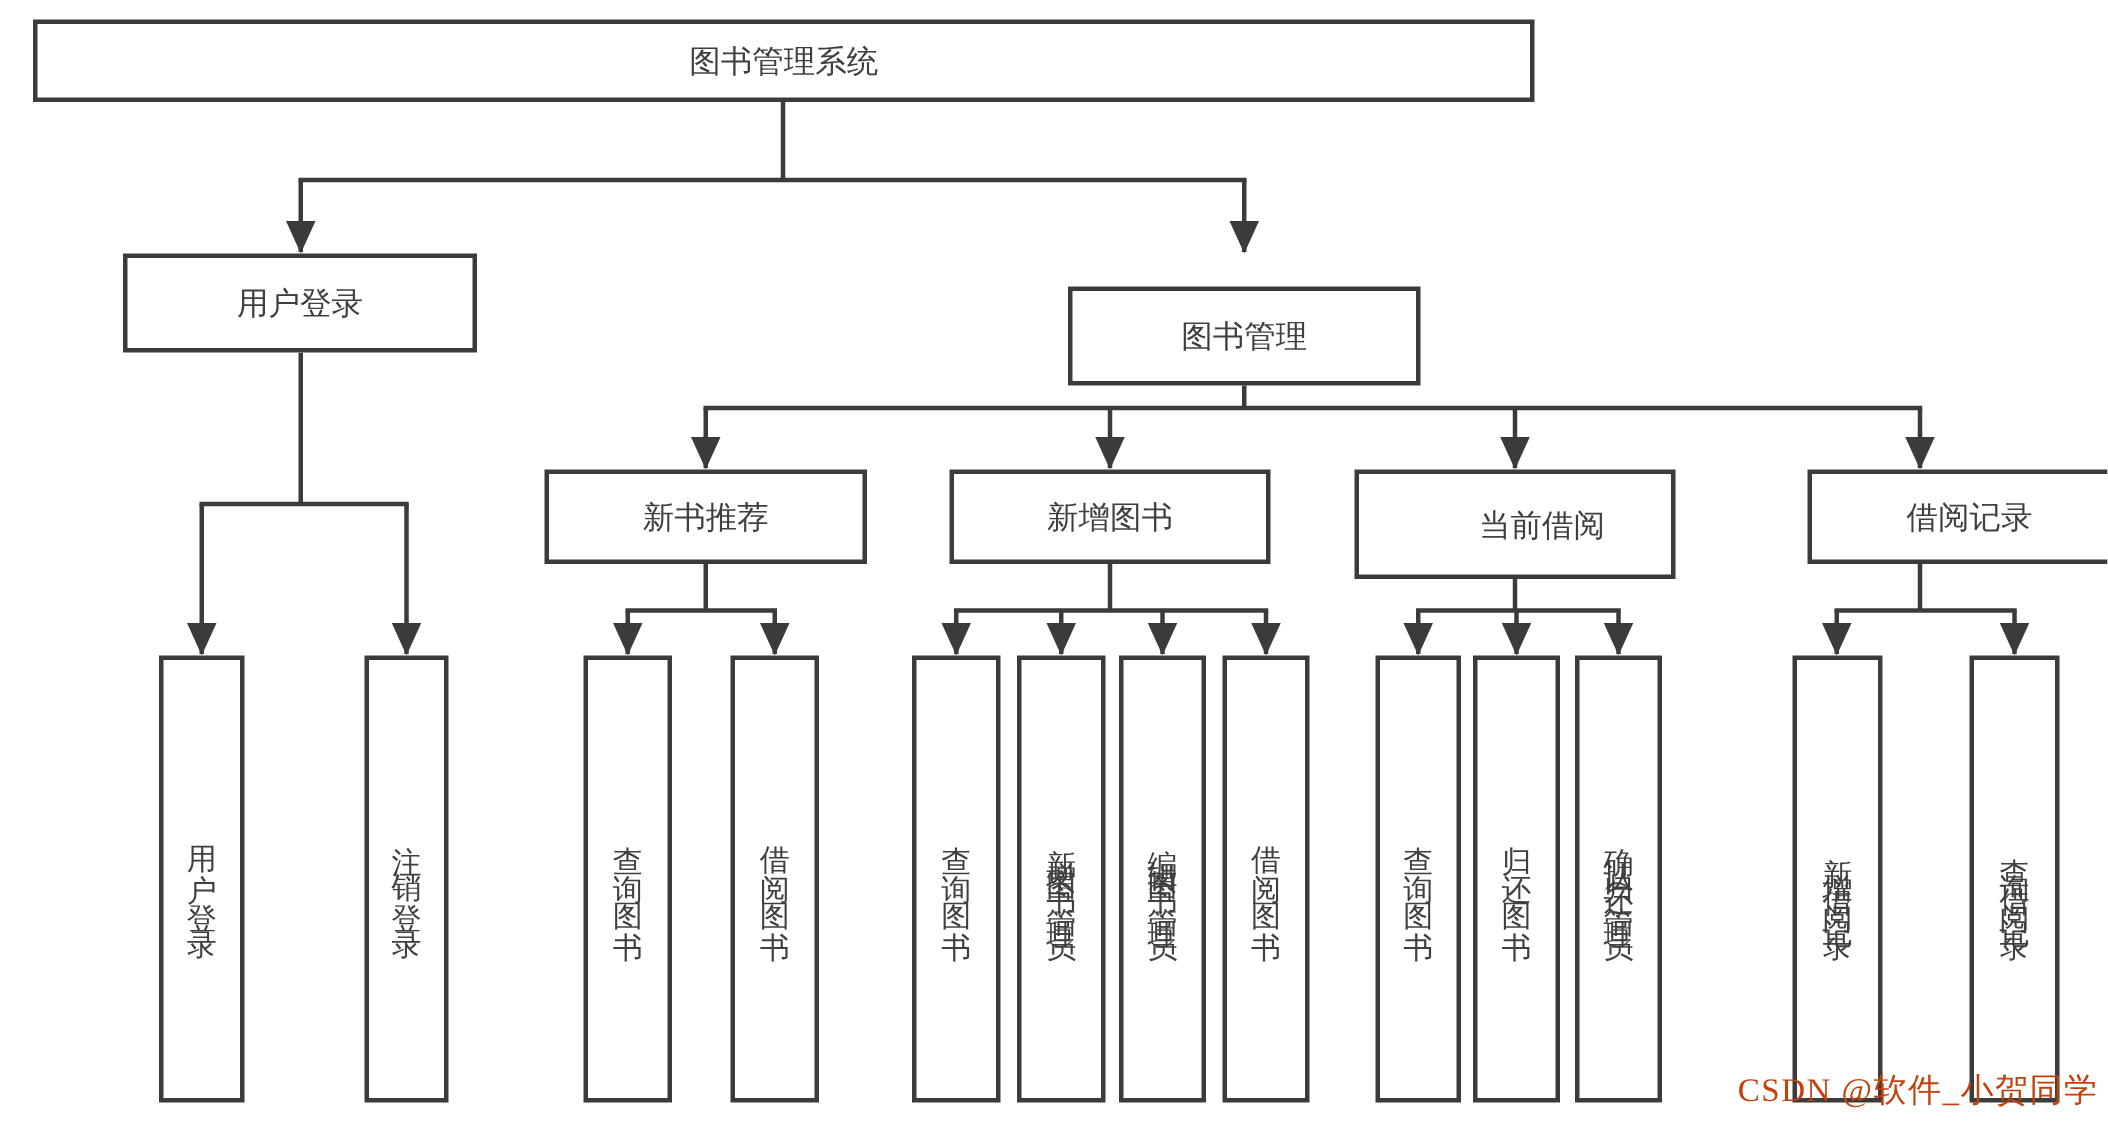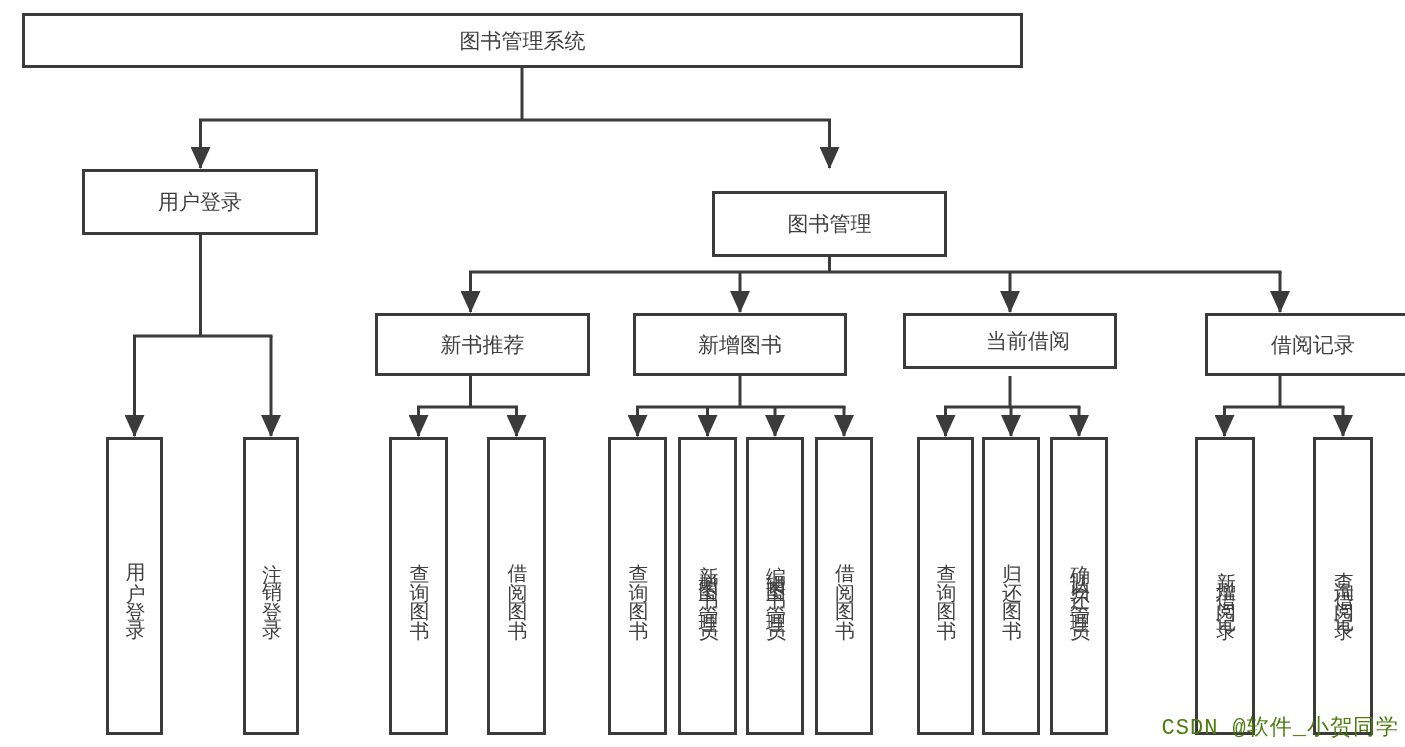--- a/index.html
+++ b/index.html
@@ -1,20 +1,20 @@
 <!DOCTYPE html>
 <html><head>
 <meta charset="utf-8">
 <style>
   html,body{margin:0;padding:0;background:#ffffff;}
   #stage{
     position:relative;
     width:1405px;height:747px;
     background:#ffffff;
-    font-family:Liberation Mono, monospace;
+    font-family:Liberation Serif, serif;
     overflow:hidden;
   }
   #edges{position:absolute;left:0;top:0;z-index:1;}
   #edges line{stroke:#3b3b3b;stroke-width:3;}
   #edges line.bar{stroke-linecap:square;}
   .node{
     position:absolute;
     box-sizing:border-box;
     background:#ffffff;
     border:3px solid #3b3b3b;
@@ -33,44 +33,44 @@
   }
   .ls-short{letter-spacing:19px;}
   .ls-med{letter-spacing:10px;}
   .ls-long{letter-spacing:8px;}
   
   .n-root{left:22px;top:13px;width:1001px;height:55px;}
   
   .n-user-login{left:82px;top:169px;width:236px;height:66px;}
   .n-book-mgmt{left:712px;top:169px;width:235px;height:66px;margin-top:22px;}
   
-  .n-new-book{left:375px;top:313px;width:215px;height:63px;}
+  .n-new-book{left:363px;top:313px;width:215px;height:63px;}
   .n-book-borrow{left:633px;top:313px;width:214px;height:63px;}
-  .n-current-borrow{left:903px;top:313px;width:214px;height:56px;padding-left:36px;}
+  .n-current-borrow{left:903px;top:313px;width:214px;height:73px;padding-left:36px;}
   .n-borrow-records{left:1172px;top:313px;width:216px;height:63px;margin-left:33px;}
   
   .leaf{top:437px;height:298px;}
   .n-leaf-user-login{left:106px;width:57px;}
   .n-leaf-logout{left:243px;width:56px;}
   .n-leaf-query-book-1{left:389px;width:59px;}
   .n-leaf-borrow-book-1{left:487px;width:59px;}
   .n-leaf-query-book-2{left:608px;width:59px;}
   .n-leaf-add-book{left:678px;width:59px;}
   .n-leaf-edit-book{left:746px;width:58px;}
   .n-leaf-borrow-book-2{left:815px;width:58px;}
   .n-leaf-query-book-3{left:917px;width:57px;}
   .n-leaf-return-book{left:982px;width:58px;}
   .n-leaf-confirm-return{left:1050px;width:58px;}
   .n-leaf-add-record{left:1195px;width:60px;}
   .n-leaf-query-record{left:1313px;width:60px;}
   .watermark{
     position:absolute;
     right:6px;bottom:5px;
     font-size:22px;
-    color:#4d7c0f;
+    color:#c2410c;
     z-index:3;
     letter-spacing:1px;
   }
 </style>
 </head>
 <body>
 
 <div id="stage">
 
   <svg id="edges" width="1405" height="747" aria-hidden="true">

